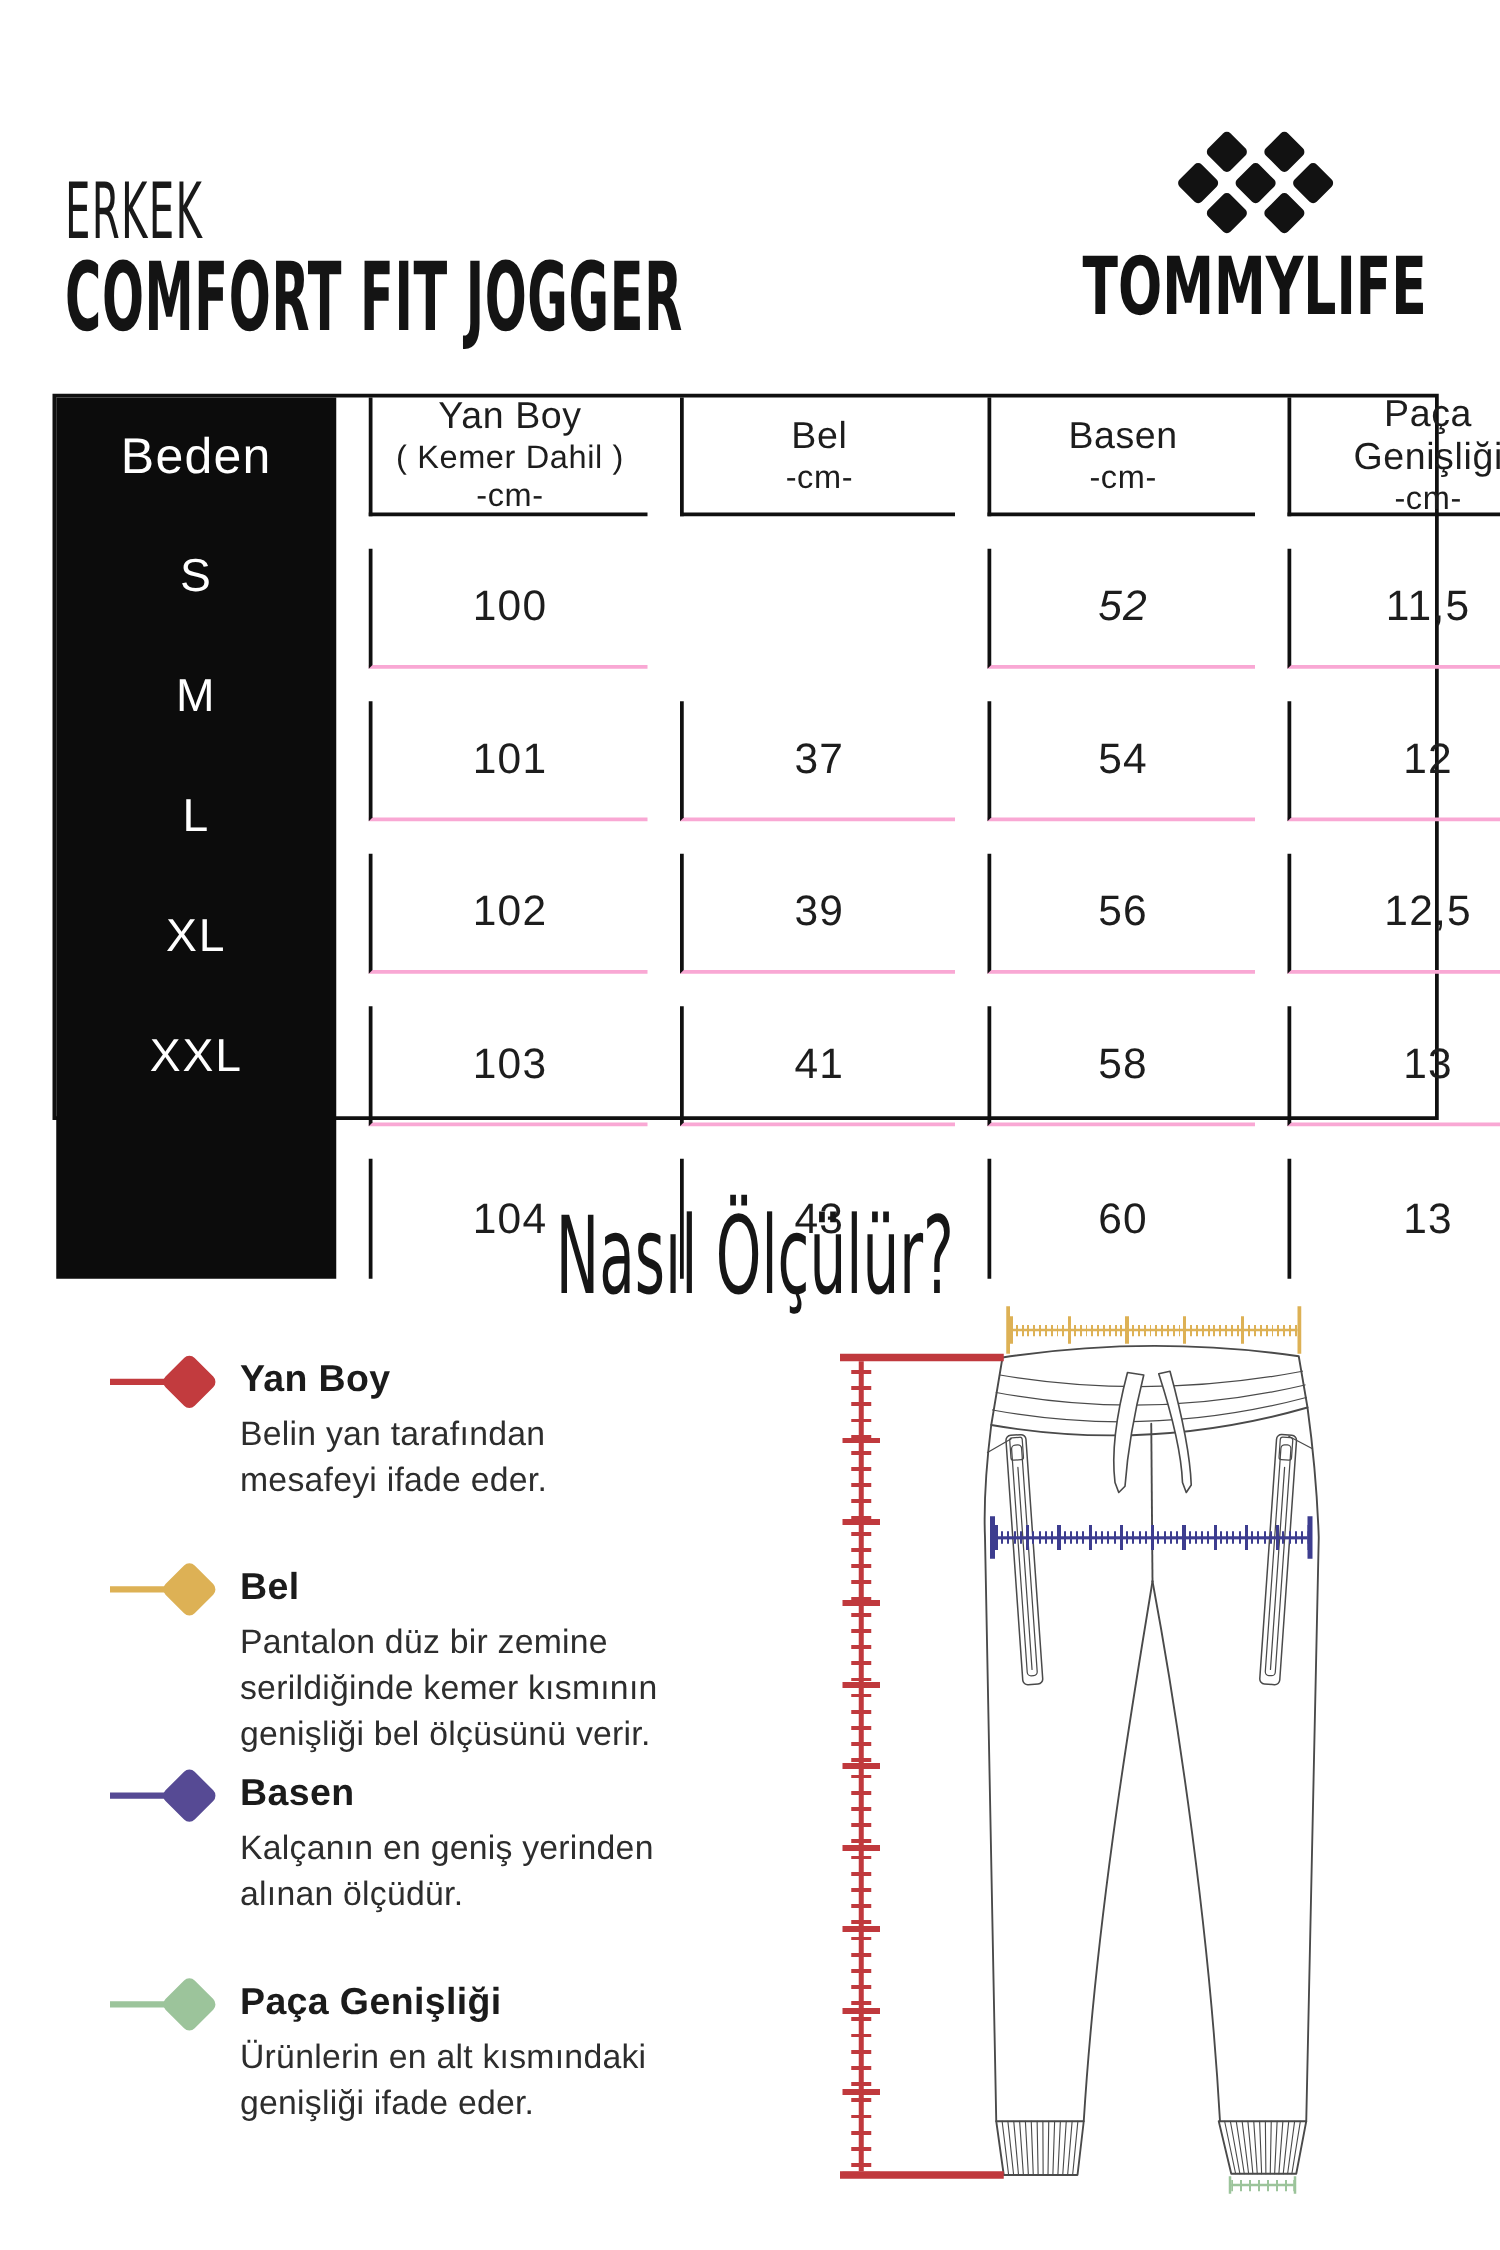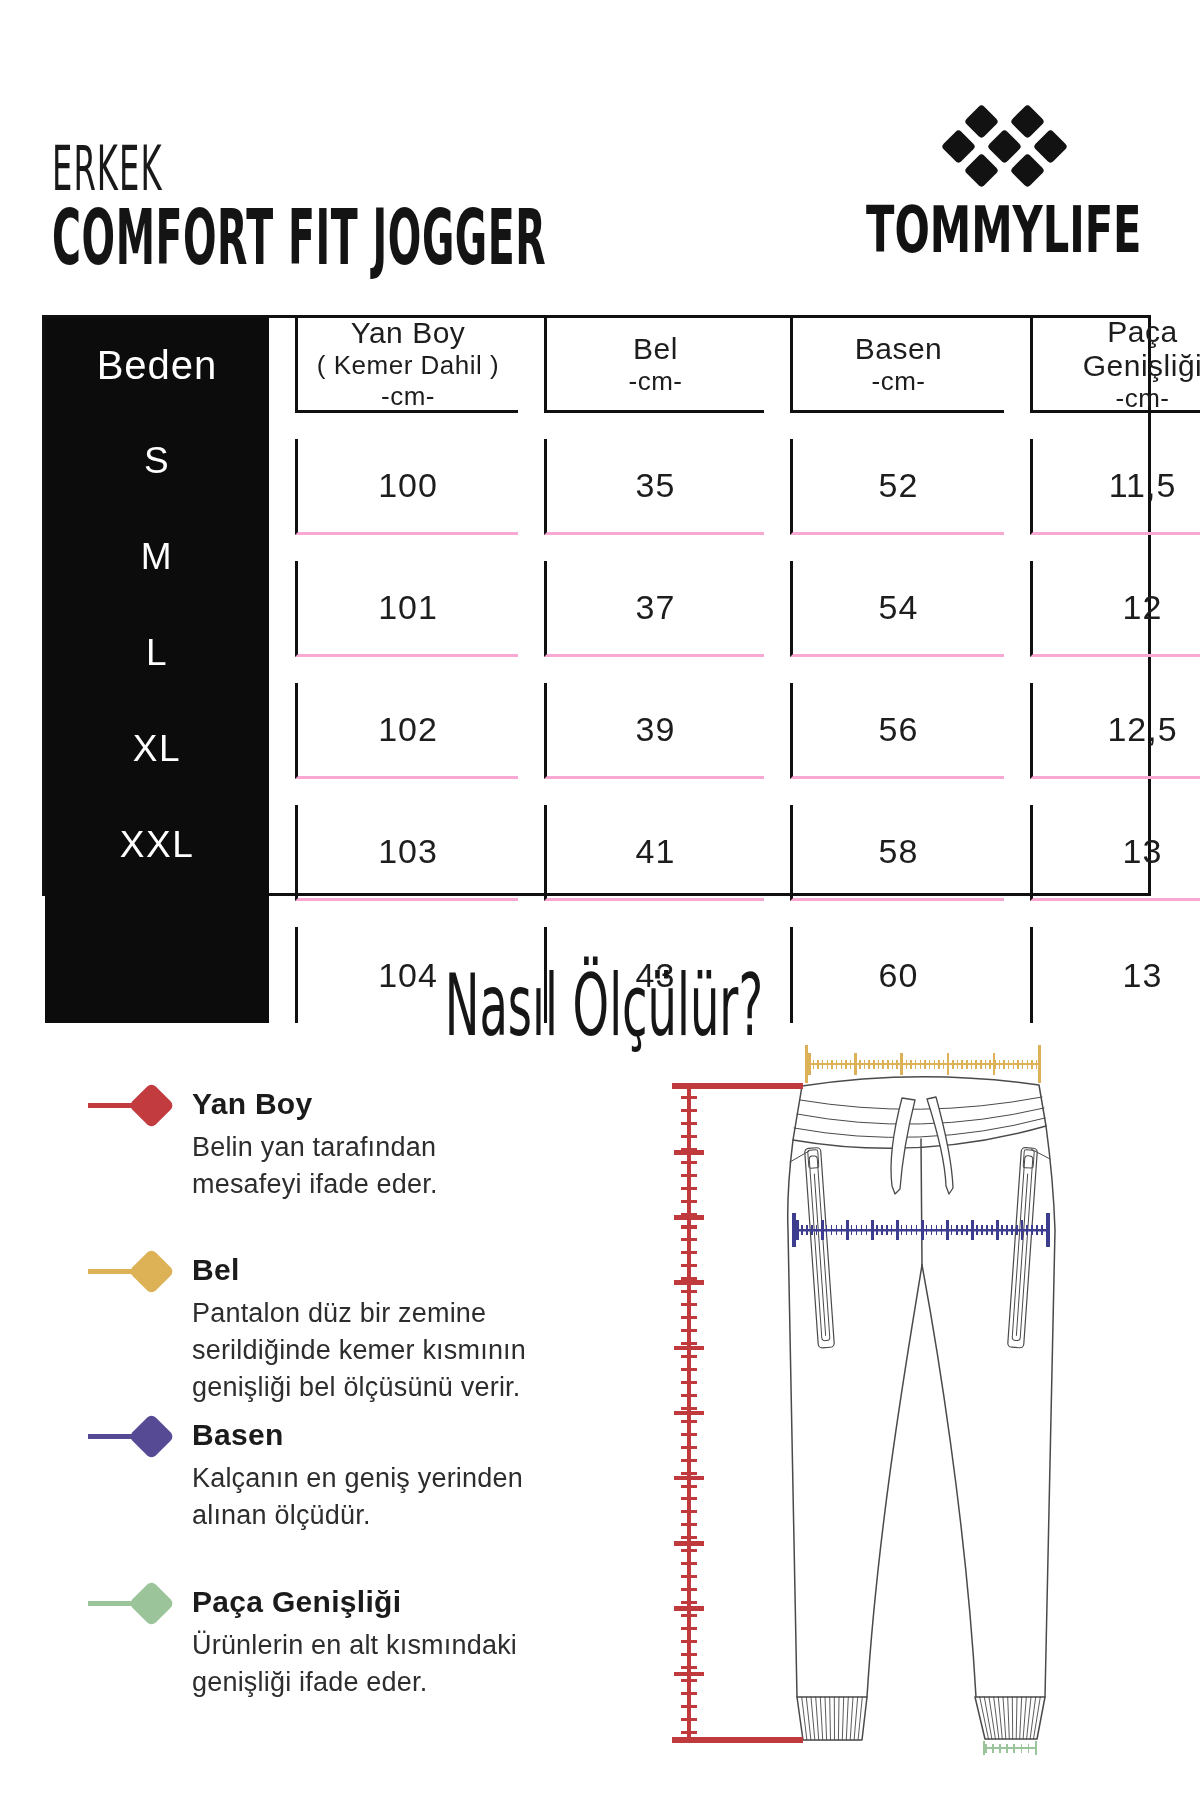--- a/index.html
+++ b/index.html
@@ -114,22 +114,21 @@
     <div class="l1">Basen</div>
     <div class="l3">-cm-</div>
   </div>
   <div class="tcell hdr" style="grid-column:5;grid-row:1;">
     <div class="l1">Paça</div>
     <div class="l1">Genişliği</div>
     <div class="l3">-cm-</div>
   </div>
 
   <div class="tcell data" style="grid-column:2;grid-row:2;">100</div>
-  <div class="tcell data" style="grid-column:3;grid-row:2;">35</div>
-  <div class="tcell data" style="grid-column:4;grid-row:2;">52</div>
+  <div class="tcell data" style="grid-column:4;grid-row:2;font-style:italic;">52</div>
   <div class="tcell data" style="grid-column:5;grid-row:2;text-align:right;">11,5</div>
 
   <div class="tcell data" style="grid-column:2;grid-row:3;">101</div>
   <div class="tcell data" style="grid-column:3;grid-row:3;">37</div>
   <div class="tcell data" style="grid-column:4;grid-row:3;">54</div>
   <div class="tcell data" style="grid-column:5;grid-row:3;">12</div>
 
   <div class="tcell data" style="grid-column:2;grid-row:4;">102</div>
   <div class="tcell data" style="grid-column:3;grid-row:4;">39</div>
   <div class="tcell data" style="grid-column:4;grid-row:4;">56</div>

